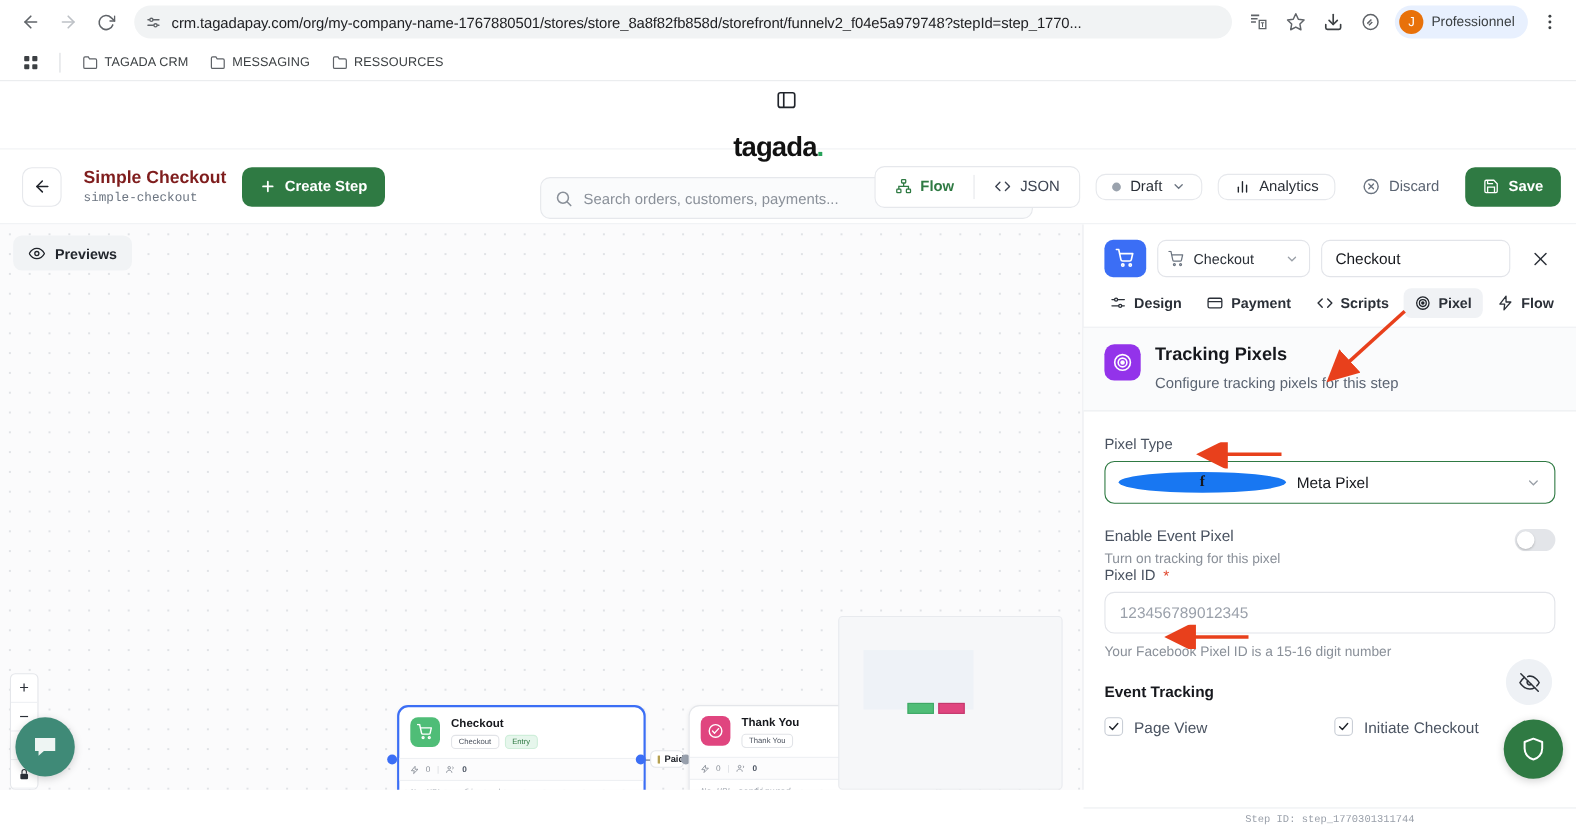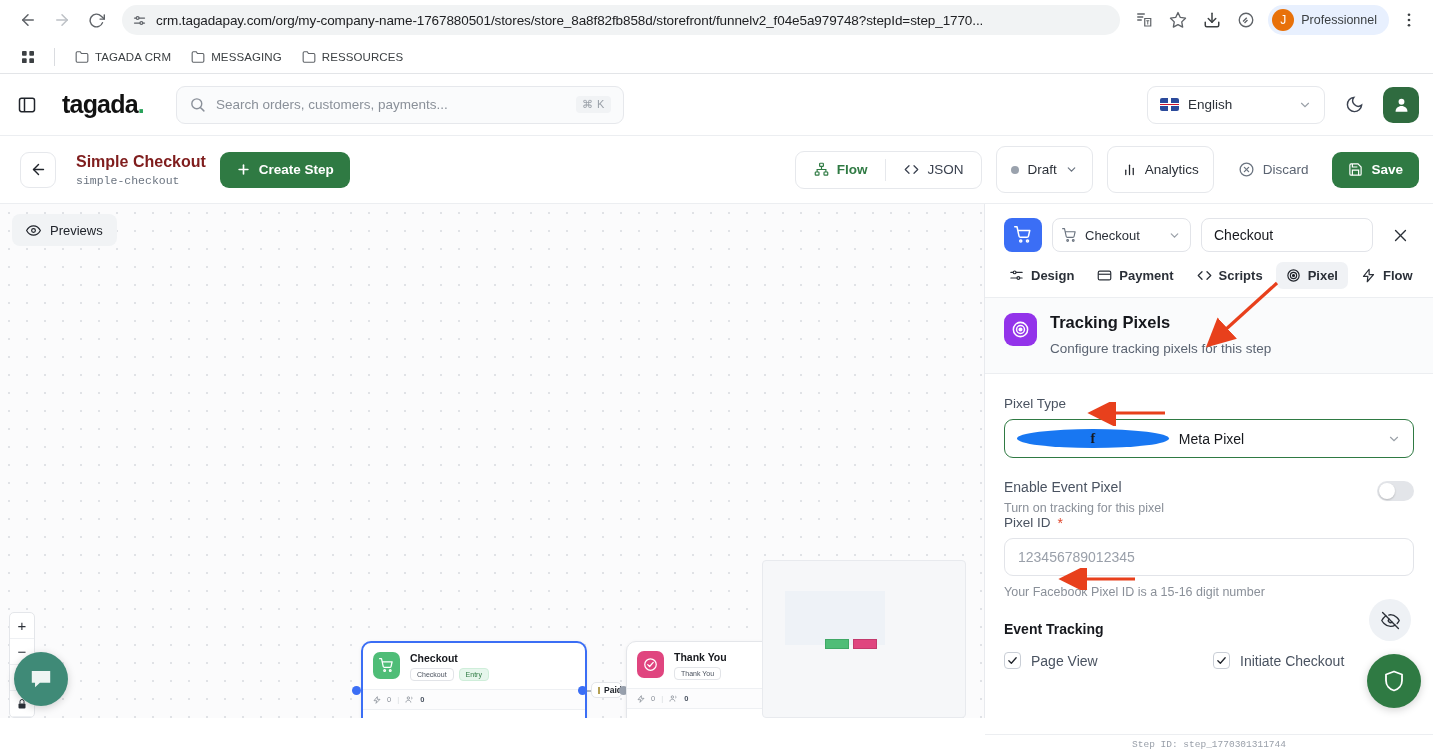--- a/index.html
+++ b/index.html
@@ -54,20 +54,21 @@
   .bookmark {
     display: flex; align-items: center; gap: 6px; padding: 4px 8px;
     border-radius: 5px; font-size: 11.5px; color: #3c4043; letter-spacing: 0.1px;
   }
 
   
   .app-header {
     display: flex; align-items: center; height: 62px;
     padding: 0 14px 0 10px; gap: 12px; background: #fff;
     border-bottom: 1px solid #eceef1;
+    flex-direction: column;
   }
   .icon-btn {
     width: 34px; height: 34px; display: flex; align-items: center;
     justify-content: center; border-radius: 7px; flex: 0 0 auto;
   }
   .brand {
     font-size: 25px; font-weight: 700; color: #111; letter-spacing: -0.8px;
     margin-left: 6px; margin-right: 20px; flex: 0 0 auto;
   }
   .brand .dot { color: #28a25a; }
@@ -130,41 +131,41 @@
     height: 38px; border: 1px solid #e6e8ec; border-radius: 9px; display: flex;
     align-items: center; background: #fff; overflow: hidden; flex: 0 0 auto;
   }
   .seg-item {
     display: flex; align-items: center; gap: 8px; padding: 0 18px; height: 100%;
     font-size: 13.5px; color: #3b4250;
   }
   .seg-item.active { color: #2f7a43; font-weight: 600; }
   .seg-div { width: 1px; height: 22px; background: #e6e8ec; }
   .pill-btn {
-    height: 47px; border: 1px solid #e6e8ec; border-radius: 9px; display: flex;
+    height: 24px; border: 1px solid #e6e8ec; border-radius: 9px; display: flex;
     align-items: center; gap: 8px; padding: 0 14px; font-size: 13.5px;
     color: #2b3038; background: #fff; flex: 0 0 auto;
   }
   .status-dot { width: 8px; height: 8px; border-radius: 50%; background: #9aa2ad; }
   .ghost-btn {
     height: 36px; display: flex; align-items: center; gap: 8px; padding: 0 10px;
     font-size: 13.5px; color: #5b6472; flex: 0 0 auto;
   }
 
   
   .body-area { position: relative; display: flex; height: 514px; }
   .canvas {
     position: relative; flex: 1 1 auto; background: #fbfbfc;
     background-image: radial-gradient(#e0e2e6 1px, transparent 1px);
     background-size: 18px 18px; overflow: hidden;
   }
   .previews-btn {
     position: absolute; left: 12px; top: 10px; height: 32px; background: #f1f3f5;
     border-radius: 8px; display: flex; align-items: center; gap: 9px;
-    padding: 0 14px; font-size: 13px; font-weight: 400; color: #20242b;
+    padding: 0 14px; font-size: 13px; font-weight: 700; color: #20242b;
   }
 
   
   .node {
     position: absolute; width: 226px; background: #fff; border-radius: 10px;
     border: 1px solid #e4e6ea; box-shadow: 0 1px 4px rgba(20,25,35,.06);
     overflow: hidden;
   }
   .node.selected { border: 2px solid #3b6ef5; }
   .node-head { display: flex; gap: 10px; padding: 9px 10px 8px 10px; }

